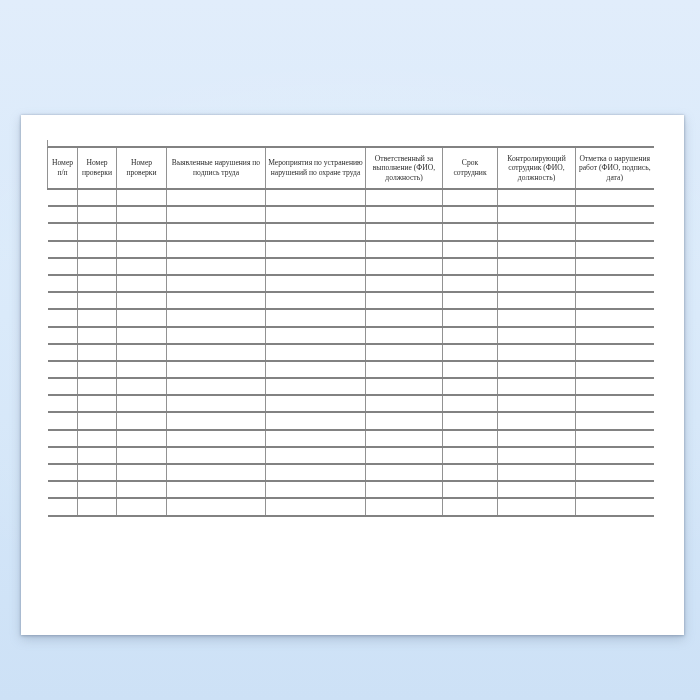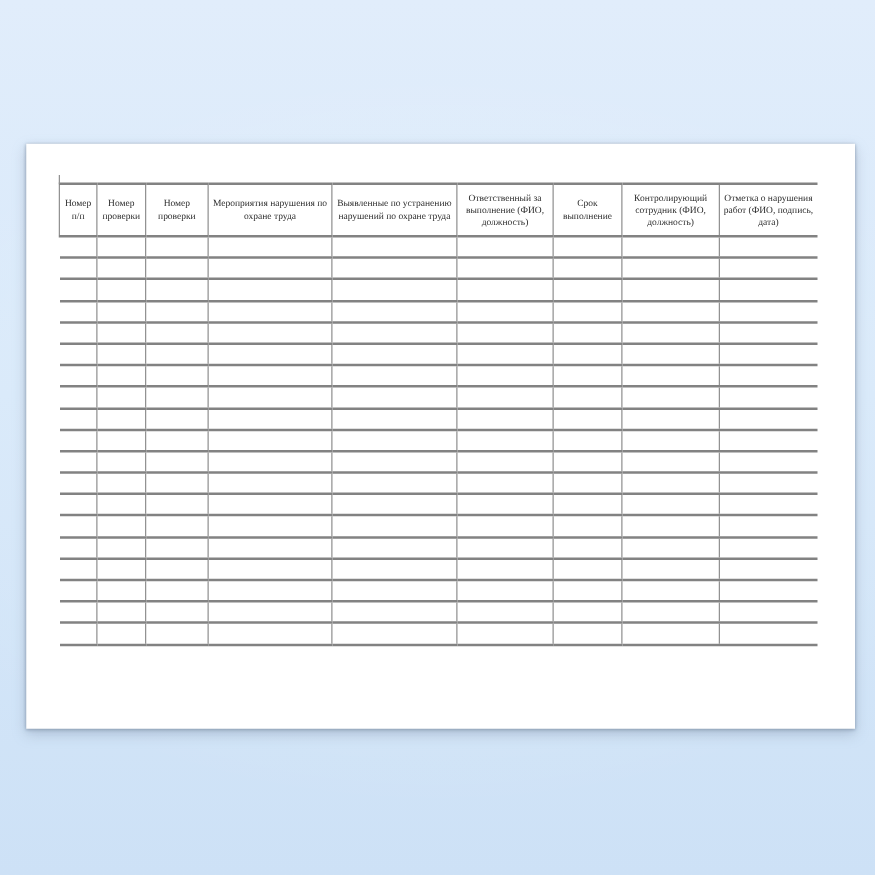--- a/index.html
+++ b/index.html
@@ -23,21 +23,21 @@
     height: 700px;
     background:
       radial-gradient(95% 60% at 50% 50%, rgba(255,255,255,0.22), rgba(255,255,255,0) 72%),
       linear-gradient(180deg, var(--bg-top) 0%, var(--bg-mid) 45%, var(--bg-bottom) 100%);
   }
   .paper {
     position: absolute;
     left: 21px;
     top: 115px;
     width: 663px;
-    height: 468px;
+    height: 520px;
     background: var(--paper);
     box-shadow:
       0 1px 3px rgba(118,136,160,0.55),
       0 4px 10px rgba(124,142,166,0.40),
       0 0 2px rgba(128,144,168,0.40);
   }
   table.log-table {
     position: absolute;
     left: 26px;
     top: 31px;
@@ -92,24 +92,24 @@
           <col style="width: 77px;">
           <col style="width: 55px;">
           <col style="width: 78px;">
           <col style="width: 78px;">
         </colgroup>
       <thead>
         <tr id="header-row">
             <th>Номер п/п</th>
             <th>Номер проверки</th>
             <th>Номер проверки</th>
-            <th>Мероприятия нарушения по охране труда</th>
-            <th>Выявленные по устранению нарушений по охране труда</th>
+            <th>Выявленные нарушения по подпись труда</th>
+            <th>Мероприятия по устранению нарушений по охране труда</th>
             <th>Ответственный за выполнение (ФИО, должность)</th>
-            <th>Срок выполнение</th>
+            <th>Срок сотрудник</th>
             <th>Контролирующий сотрудник (ФИО, должность)</th>
             <th>Отметка о нарушения работ (ФИО, подпись, дата)</th>
           </tr>
       </thead>
       <tbody id="table-body">
           <tr>
             <td></td>
             <td></td>
             <td></td>
             <td></td>

